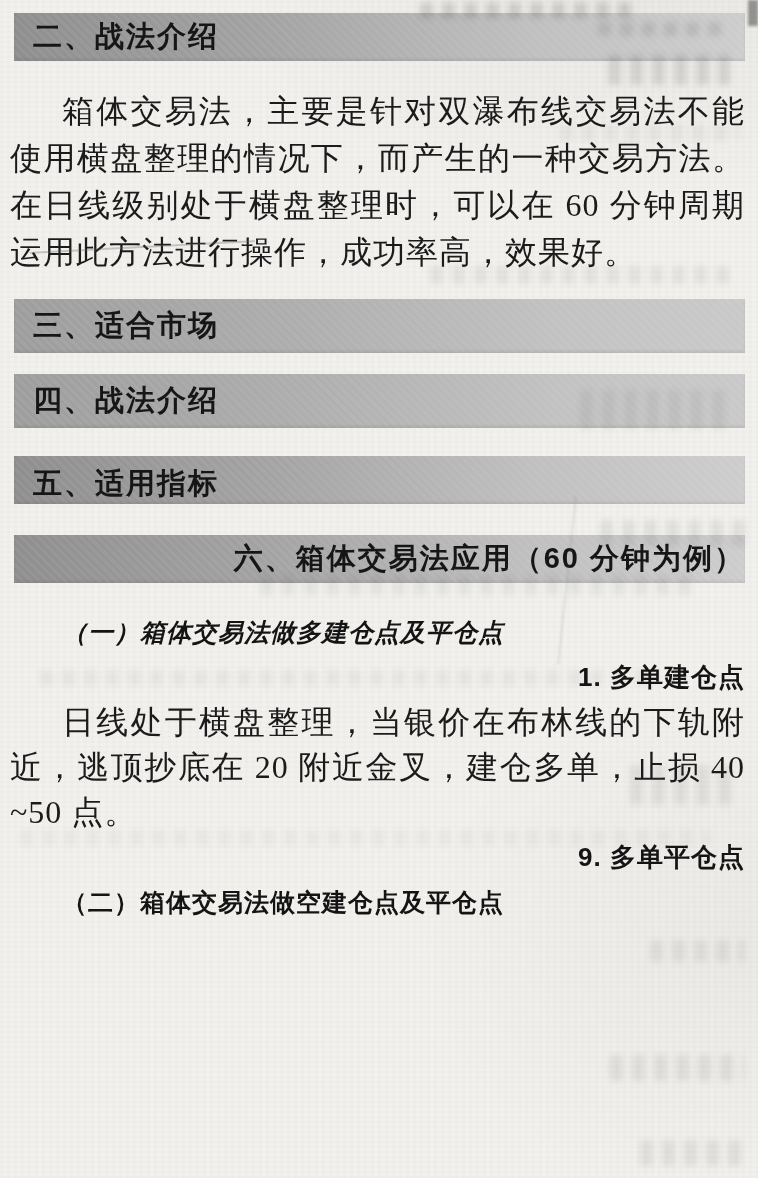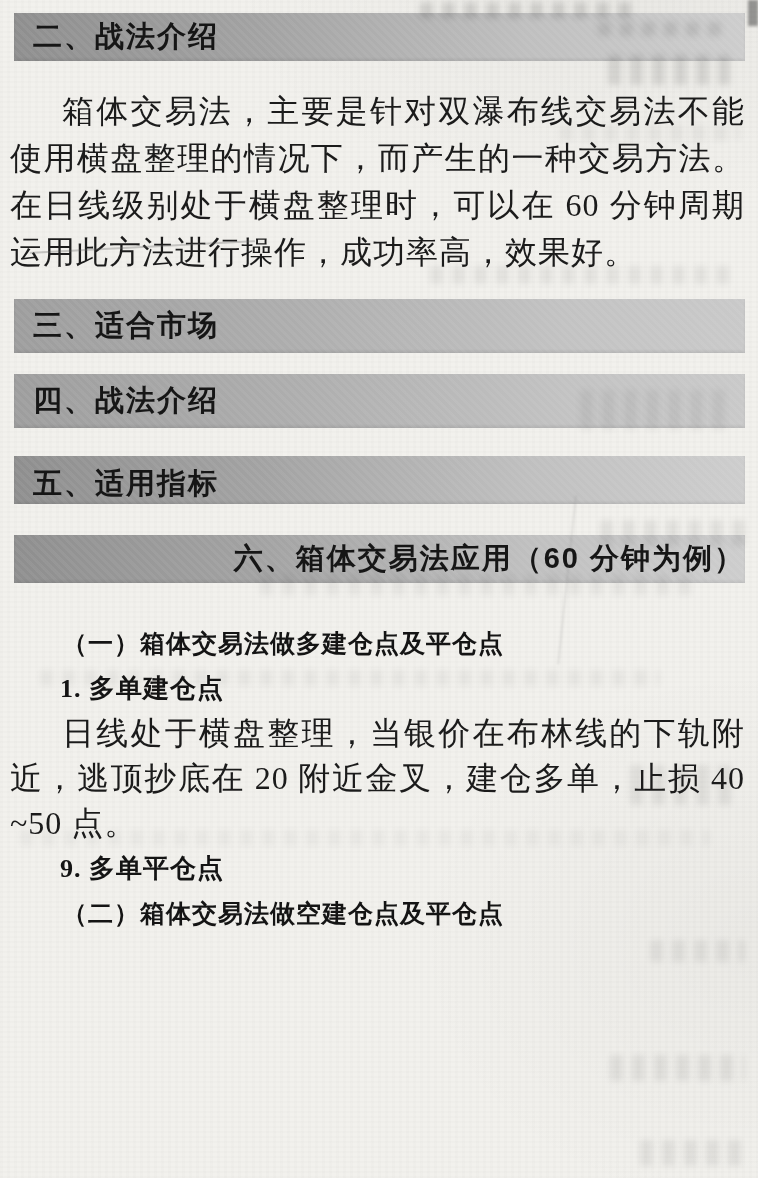--- a/index.html
+++ b/index.html
@@ -65,42 +65,42 @@
 
   .m-h1  { margin-top: 13px; }
   .m-p1  { margin-top: 27px; }
   .m-h2  { margin-top: 23px; }
   .m-p2  { margin-top: 28px; }
   .m-h3  { margin-top: 21px; }
   .m-p3  { margin-top: 27px; }
   .m-h5  { margin-top: 28px; align-items: flex-end; }
   .m-p4  { margin-top: 24px; }
   .m-h6  { margin-top: 31px; justify-content: flex-end; }
-  .m-sub { margin-top: 38px; }
+  .m-sub { margin-top: 27px; font-style: italic; }
 
   
   .apply .subhead {
     font-family: "Liberation Sans", "DejaVu Sans", sans-serif;
     font-weight: 700;
     font-size: 25px;
     line-height: 45px;
     letter-spacing: 1px;
     margin-left: 62px;
     margin-right: 13px;
     color: #141414;
   }
   .apply .numhead {
-    font-family: Liberation Serif, serif;
+    font-family: Liberation Sans, sans-serif;
     font-weight: 700;
     font-size: 26px;
     line-height: 45px;
     letter-spacing: 1px;
-    margin-left: 60px;
     margin-right: 13px;
     color: #141414;
+    text-align: right;
   }
   .apply .bodytext {
     line-height: 45px;
     margin-top: 0;
   }
 
   
   .ghost {
     position: absolute;
     pointer-events: none;

